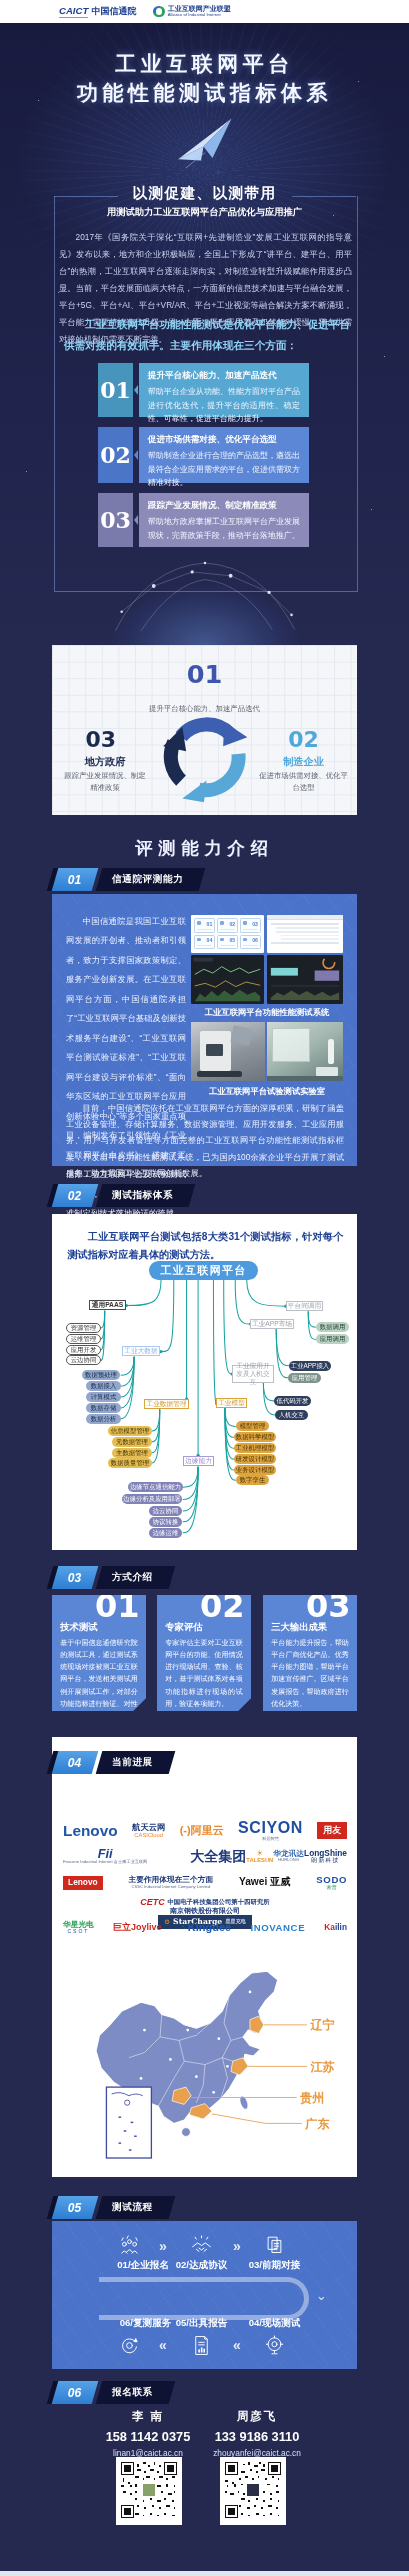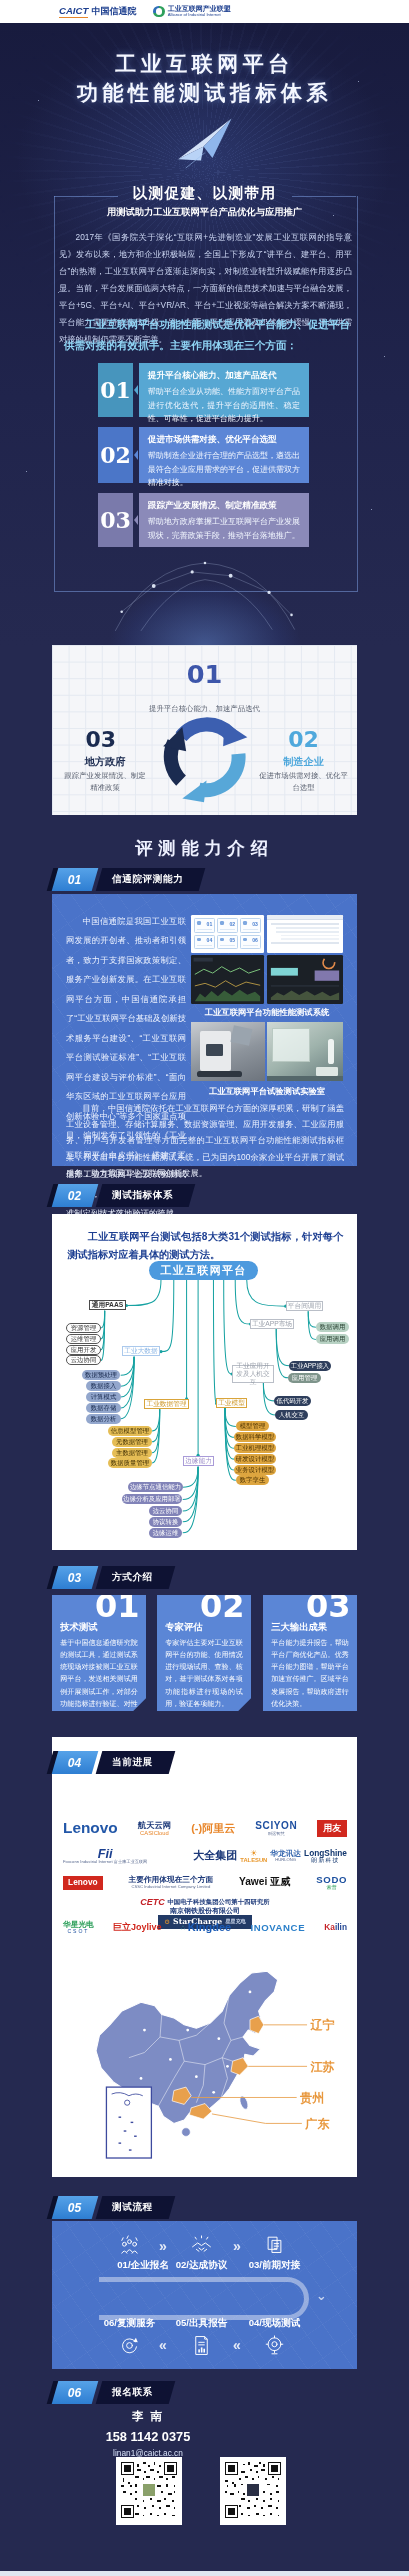--- a/index.html
+++ b/index.html
@@ -476,34 +476,34 @@
         <span class="t" style="color:#2257a8;font-size:15.4px;">Lenovo</span>
       </span>
     <span class="lg">
         <span class="t" style="color:#1e3a7a;font-size:8.3px;">航天云网</span>
         <span class="s" style="color:#e8862a;font-size:5.8px;">CASICloud</span>
       </span>
     <span class="lg">
         <span class="t" style="color:#e8862a;font-size:11px;">(-)阿里云</span>
       </span>
     <span class="lg">
-        <span class="t" style="color:#1e4fa0;font-size:10px;letter-spacing:0.6px;">SCIYON</span>
+        <span class="t" style="color:#1e4fa0;font-size:16px;letter-spacing:0.6px;">SCIYON</span>
         <span class="s">科远智慧</span>
       </span>
     <span class="lg">
         <span class="t" style="background:#d1281e;color:#fff;font-size:9px;padding:3.8px 5.8px;">用友</span>
       </span>
   </div>
   <div class="lgrow" style="top:1847px;">
     <span class="lg">
         <span class="t" style="color:#1b3f8f;font-style:italic;font-size:12.8px;">Fii</span>
         <span class="s">Foxconn Industrial Internet 富士康工业互联网</span>
       </span>
     <span class="lg">
-        <span class="t" style="color:#1e3a7a;font-size:11px;margin-left:43px;">大全集团</span>
+        <span class="t" style="color:#1e3a7a;font-size:14px;margin-left:43px;">大全集团</span>
       </span>
     <span class="lg">
         <span style="color:#e8962a;font-size:8.3px;">☀</span>
         <span class="t" style="color:#e8962a;font-size:5.8px;">TALESUN</span>
       </span>
     <span class="lg">
         <span class="t" style="color:#3a6ab0;font-size:7.7px;">华龙讯达</span>
         <span class="s">HURLONG</span>
       </span>
     <span class="lg">
@@ -663,21 +663,21 @@
     </svg>
     <div class="abs step-label" style="left:38px;top:38px;width:79px;text-align:right;">01/企业报名</div>
     <div class="abs step-label" style="left:110px;top:38px;width:79px;text-align:center;">02/达成协议</div>
     <div class="abs step-label" style="left:183px;top:38px;width:79px;text-align:center;">03/前期对接</div>
     <div class="abs flow-arrow" style="left:107px;top:16.6px;">»</div>
     <div class="abs flow-arrow" style="left:181px;top:16.6px;">»</div>
 
     <div class="abs uturn" style="left:47px;top:56px;width:205px;height:33px;"></div>
     <div class="abs" style="left:264px;top:67px;color:rgba(255,255,255,.7);font-size:12.8px;font-weight:700;">⌄</div>
 
-    <div class="abs step-label" style="left:38px;top:96px;width:79px;text-align:center;">06/复测服务</div>
+    <div class="abs step-label" style="left:54px;top:96px;width:79px;text-align:center;">06/复测服务</div>
     <div class="abs step-label" style="left:110px;top:96px;width:79px;text-align:center;">05/出具报告</div>
     <div class="abs step-label" style="left:183px;top:96px;width:79px;text-align:center;">04/现场测试</div>
 
     <svg class="abs" style="left:66px;top:113px;" width="23" height="23" viewBox="0 0 36 36">
       <g stroke="#fff" stroke-width="1.5" fill="none" stroke-linecap="round">
         <path d="M27,12 A11,11 0 1 0 29,20"></path>
           <circle cx="18" cy="18" r="4.5"></circle>
       </g>
       <polygon points="24,12 31,13 28,6" fill="#fff"></polygon>
     </svg>
@@ -718,20 +718,25 @@
       </div>
     <div class="badge-label">
         <span>报名联系</span>
       </div>
   </div>
 
   <div class="abs" style="left:97px;top:2409px;width:102px;">
     <div class="c-name">李 南</div>
     <div class="c-phone" style="margin-top:5.1px;">158 1142 0375</div>
     <div class="c-mail" style="margin-top:3.8px;">linan1@caict.ac.cn</div>
+  </div>
+  <div class="abs" style="left:206px;top:2409px;width:102px;">
+    <div class="c-name">周彦飞</div>
+    <div class="c-phone" style="margin-top:5.1px;">133 9186 3110</div>
+    <div class="c-mail" style="margin-top:3.8px;">zhouyanfei@caict.ac.cn</div>
   </div>
 
   <div class="abs qr" style="left:116px;top:2457px;">
     <svg width="60" height="60" viewBox="0 0 33 33" shape-rendering="crispEdges">
       <rect width="33" height="33" fill="#fff"></rect>
       <g fill="#111">
         <path d="M1,1h7v7h-7z M25,1h7v7h-7z M1,25h7v7h-7z" fill="#111"></path>
         <rect x="3" y="3" width="3" height="3" fill="#111"></rect>
           <rect x="27" y="3" width="3" height="3"></rect>
           <rect x="3" y="27" width="3" height="3"></rect>

